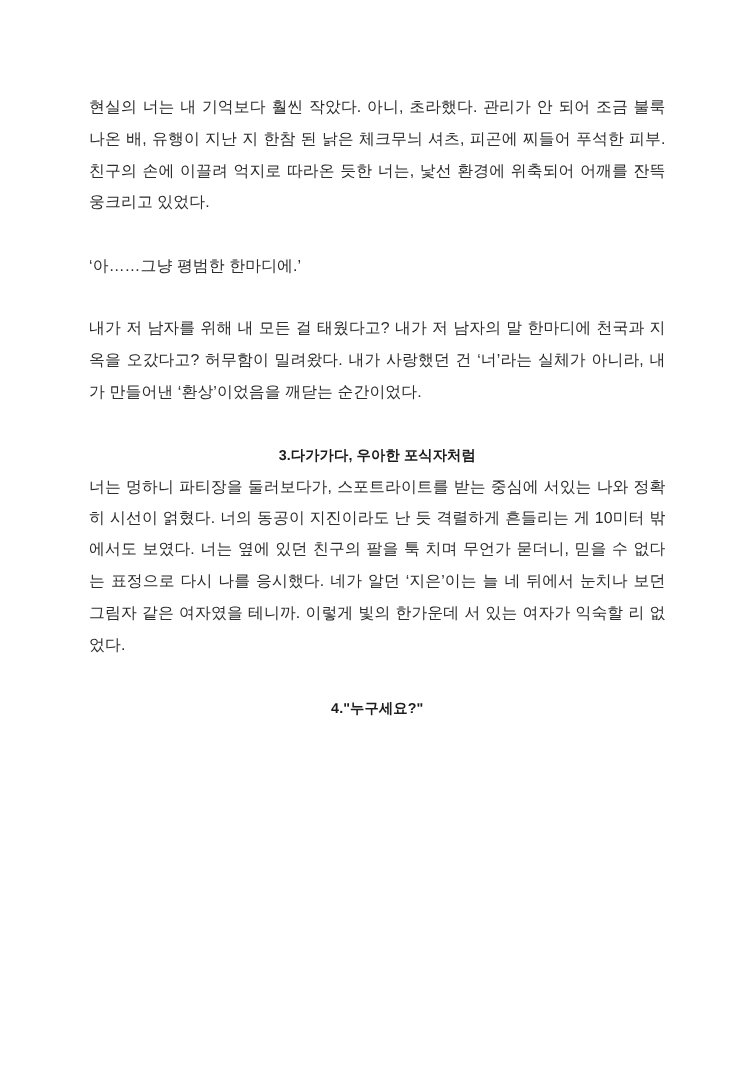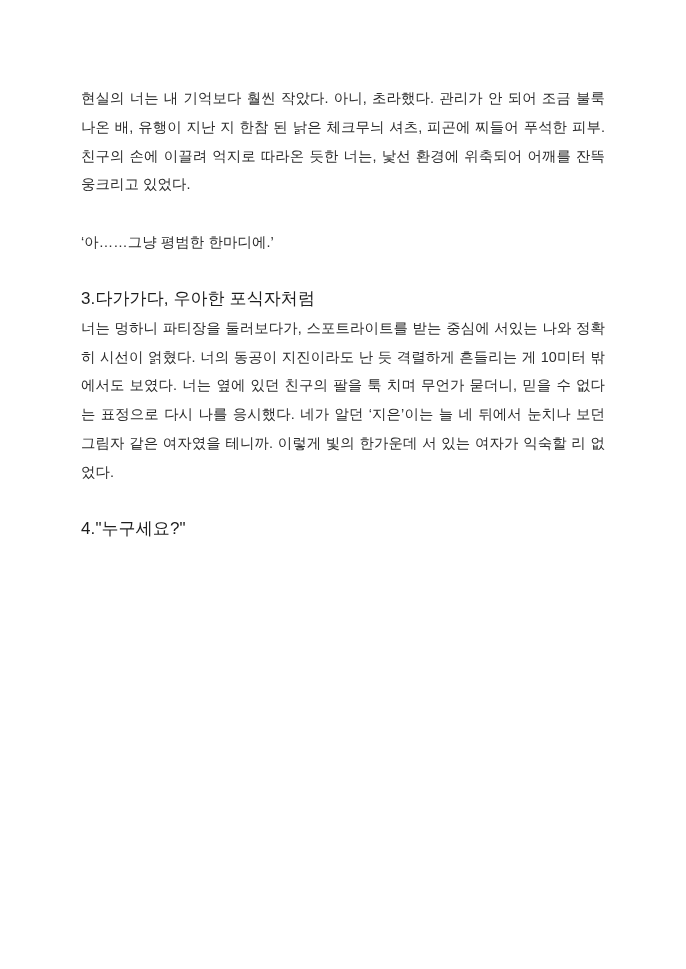--- a/index.html
+++ b/index.html
@@ -28,26 +28,26 @@
     font-size: 14.4px;
     line-height: 28.8px;
     color: #2b2b2b;
     text-align: justify;
     text-justify: inter-character;
     margin: 0 0 28.5px 0;
     word-break: break-all;
     letter-spacing: 0.1px;
   }
   .heading {
-    font-size: 17px;
+    font-size: 13px;
     line-height: 28.8px;
     color: #1c1c1c;
-    font-weight: normal;
+    font-weight: bold;
     margin: 0 0 0 0;
-    text-align: left;
+    text-align: center;
     letter-spacing: 0.1px;
   }
   .heading.spaced-before {
     margin-top: 28.5px;
   }
   .footer {
     position: absolute;
     left: 16px;
     top: 902px;
     width: 686px;
@@ -57,18 +57,19 @@
     letter-spacing: 1.2px;
   }
 </style>
 </head>
 <body>
 
 <div class="page">
   <div class="content">
       <p class="para">현실의 너는 내 기억보다 훨씬 작았다. 아니, 초라했다. 관리가 안 되어 조금 불룩 나온 배, 유행이 지난 지 한참 된 낡은 체크무늬 셔츠, 피곤에 찌들어 푸석한 피부. 친구의 손에 이끌려 억지로 따라온 듯한 너는, 낯선 환경에 위축되어 어깨를 잔뜩 웅크리고 있었다.</p>
       <p class="para">‘아……그냥 평범한 한마디에.’</p>
+      <p class="para">내가 저 남자를 위해 내 모든 걸 태웠다고? 내가 저 남자의 말 한마디에 천국과 지옥을 오갔다고? 허무함이 밀려왔다. 내가 사랑했던 건 ‘너’라는 실체가 아니라, 내가 만들어낸 ‘환상’이었음을 깨닫는 순간이었다.</p>
       <p class="heading spaced-before tight-after">3.다가가다, 우아한 포식자처럼</p>
       <p class="para">너는 멍하니 파티장을 둘러보다가, 스포트라이트를 받는 중심에 서있는 나와 정확히 시선이 얽혔다. 너의 동공이 지진이라도 난 듯 격렬하게 흔들리는 게 10미터 밖에서도 보였다. 너는 옆에 있던 친구의 팔을 툭 치며 무언가 묻더니, 믿을 수 없다는 표정으로 다시 나를 응시했다. 네가 알던 ‘지은’이는 늘 네 뒤에서 눈치나 보던 그림자 같은 여자였을 테니까. 이렇게 빛의 한가운데 서 있는 여자가 익숙할 리 없었다.</p>
       <p class="heading spaced-before">4."누구세요?"</p>
     </div>
   <div class="footer">- 20 -</div>
 </div>
 
 </body></html>

